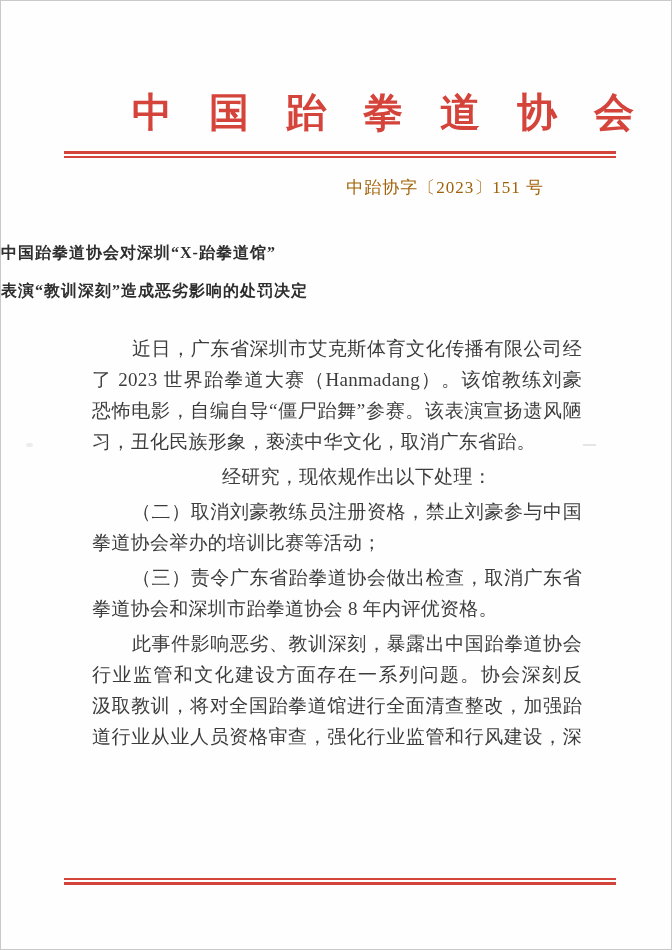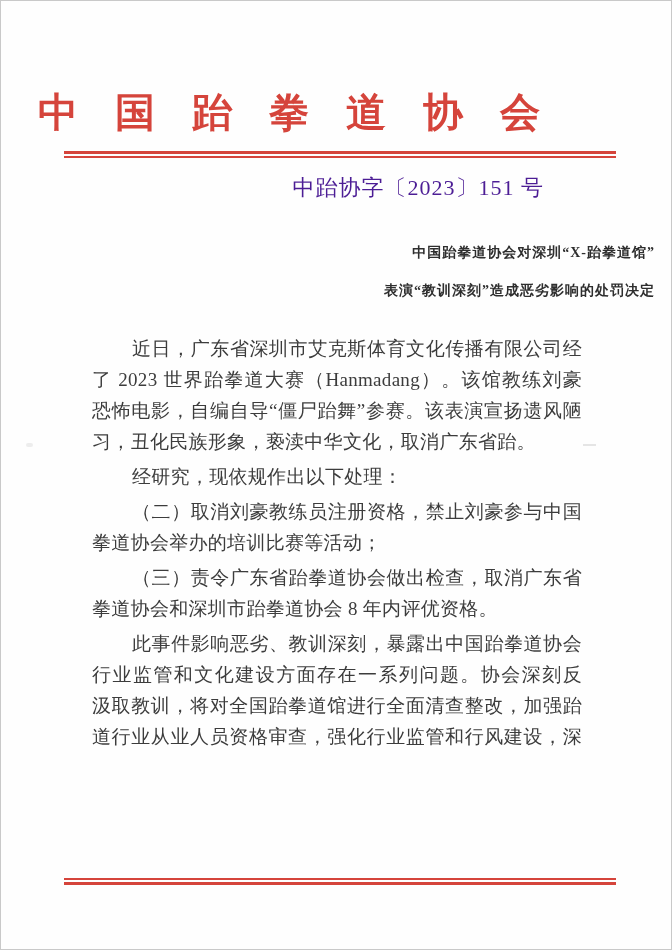--- a/index.html
+++ b/index.html
@@ -9,21 +9,21 @@
     height: 950px;
     box-sizing: border-box;
     background: #fefefe;
     border: 1px solid #c9c9c9;
     overflow: hidden;
     font-family: "Liberation Serif", serif;
   }
   .org-name {
     position: absolute;
     top: 84px; left: 0; right: 0;
-    text-align: left;
+    text-align: right;
     font-size: 40px;
     line-height: 56px;
     font-weight: bold;
     color: var(--red, #d5443b);
     letter-spacing: 37px;
     padding-left: 37px;
     white-space: nowrap;
   }
   .rule {
     position: absolute;
@@ -39,52 +39,52 @@
   }
   .rule-bottom {
     top: 877px;
     height: 7px;
     border-top: 2px solid var(--red, #d5443b);
     border-bottom: 3px solid var(--red, #d5443b);
   }
   .doc-number {
     position: absolute;
     top: 177px; right: 127px;
-    font-size: 22px;
+    font-size: 17px;
     line-height: 20px;
-    color: #4c1d95;
+    color: #a16207;
     letter-spacing: 1px;
     white-space: nowrap;
   }
   .title {
     position: absolute;
     top: 233px; left: 0; right: 16px;
-    text-align: right;
+    text-align: left;
     font-weight: bold;
-    font-size: 14px;
+    font-size: 16px;
     line-height: 38px;
     color: var(--title-ink, #2e2e2e);
     letter-spacing: 1px;
   }
   .body-block {
     position: absolute;
     top: 332px; left: 91px;
     width: 490px;
     font-size: 19px;
     color: var(--ink, #3c3c3c);
   }
   .para { margin: 0; }
   .para + .para { margin-top: 4px; }
   .bline {
     height: 31px;
     line-height: 31px;
     white-space: nowrap;
     letter-spacing: 0.3px;
   }
-  .bline.indent { padding-left: 40px; }
+  .bline.indent { padding-left: 40px; text-align: center; }
   .bline.fill {
     white-space: normal;
     text-align: justify;
     text-align-last: justify;
     overflow: hidden;
   }
   .artifact {
     position: absolute;
     background: #cfcfcf;
     opacity: 0.55;

